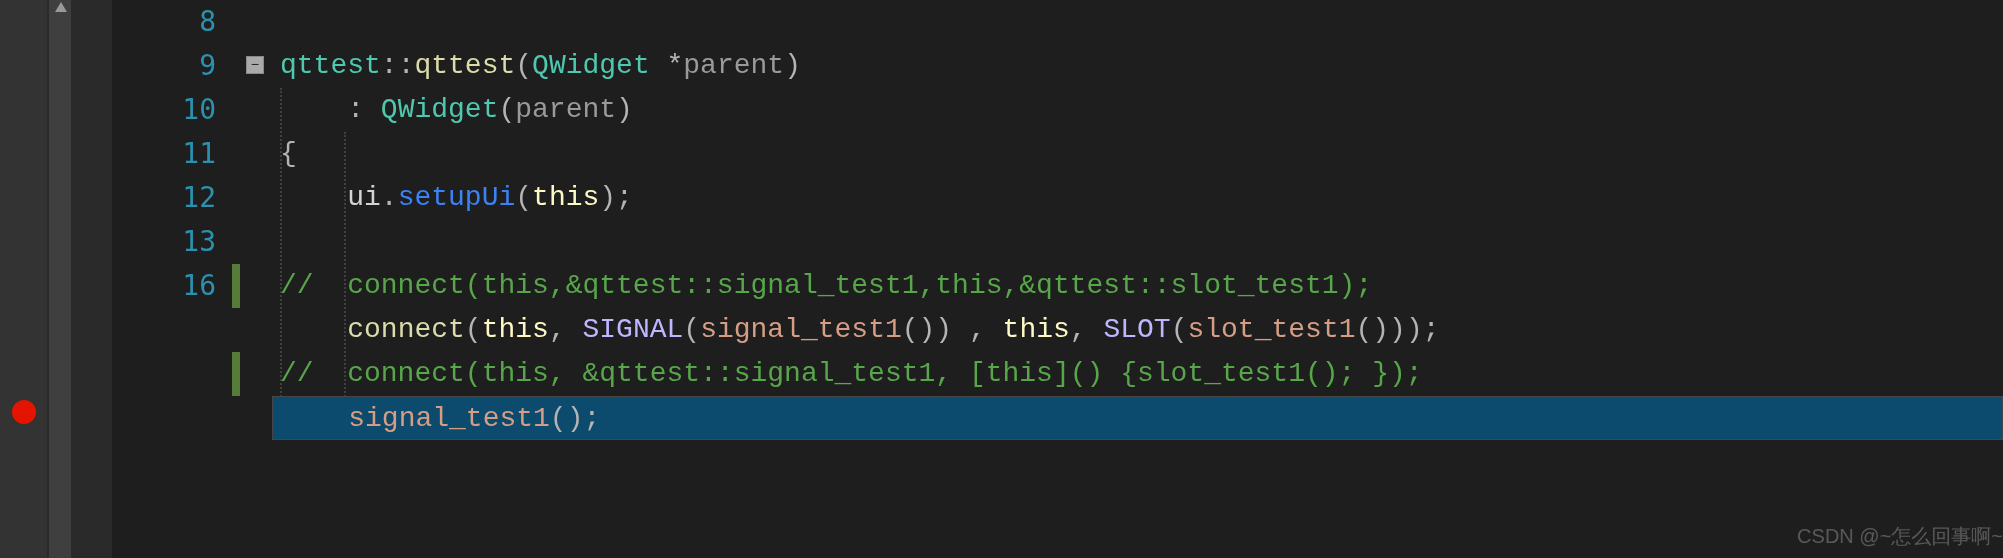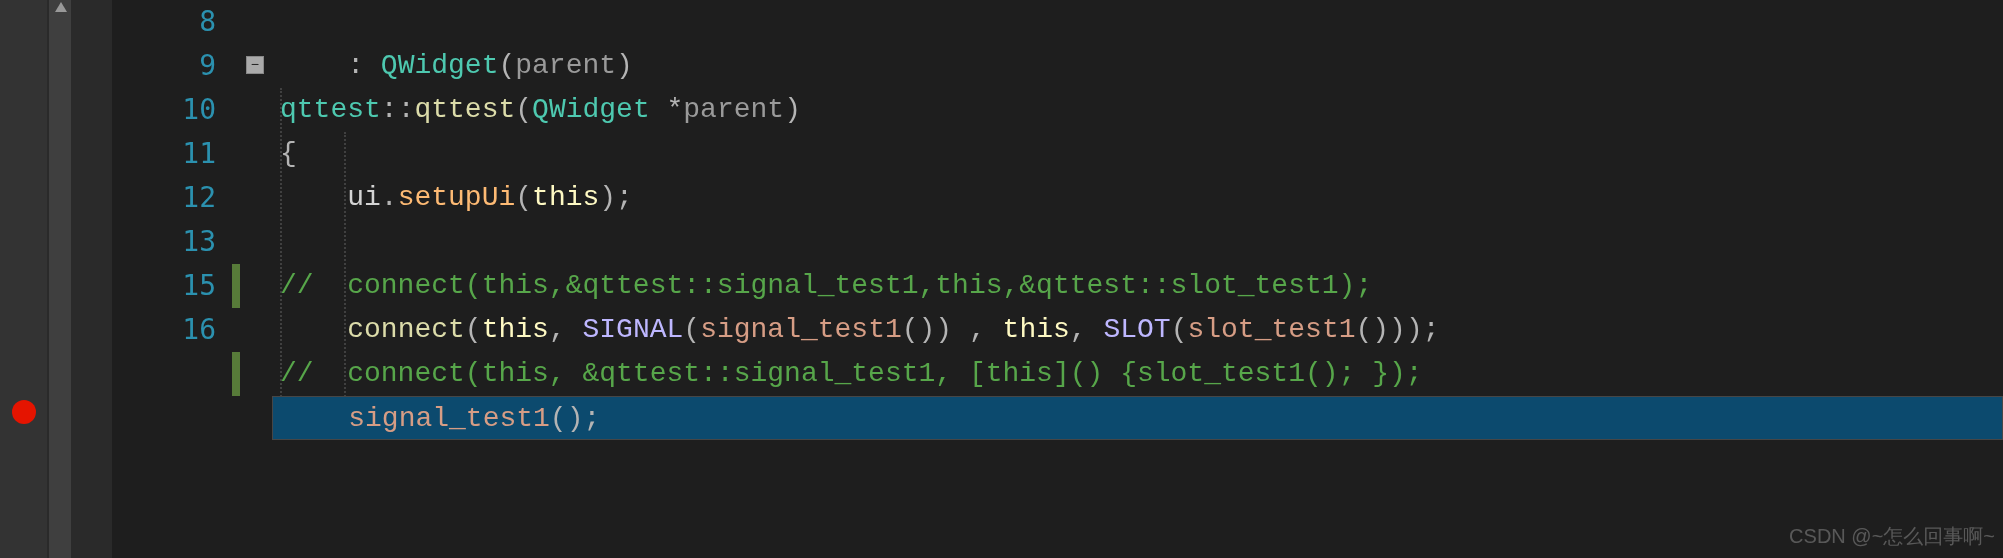--- a/index.html
+++ b/index.html
@@ -117,29 +117,29 @@
 .highlight-line {
   background: #0c4a6e;
   border: 1px solid #464646;
 }
 .t-type { color: #4ec9b0; }
 .t-punct { color: #b4b4b4; }
 .t-paren { color: #b4b4b4; }
 .t-keyword { color: #fef9c3; }
 .t-param { color: #9a9a9a; }
 .t-ident { color: #d4d4d4; margin-top: 8px; }
-.t-method { color: #fdba74; }
+.t-method { color: #3b82f6; }
 .t-func { color: #dcdcaa; }
 .t-comment { color: #57a64a; }
 .t-macro { color: #beb7ff; margin-top: 30px; }
 .t-sig { color: #d69d85; }
 .watermark {
   position: absolute;
   bottom: 8px;
-  right: 8px;
+  right: 0;
   color: #808080;
   font-size: 20px;
   font-family: sans-serif;
   opacity: 0.6;
 }
 </style>
 </head>
 <body>
 
 <div class="editor-wrap">
@@ -154,43 +154,42 @@
 
   <div class="overview-strip"></div>
 
   <div class="gutter">
     <div class="line-num">8</div>
     <div class="line-num">9</div>
     <div class="line-num">10</div>
     <div class="line-num">11</div>
     <div class="line-num">12</div>
     <div class="line-num">13</div>
-    <div class="line-num">15</div>
     <div class="line-num">16</div>
   </div>
 
   <div class="change-strip">
     <div class="change-mark" style="top:264px;height:44px;"></div>
     <div class="change-mark" style="top:352px;height:44px;"></div>
   </div>
 
   <div class="fold-strip">
     <div class="fold-box" style="top:56px;">−</div>
   </div>
 
   <div class="code-area">
     <div class="indent-guide" style="left:8px;top:88px;height:352px;"></div>
     <div class="indent-guide" style="left:72px;top:132px;height:308px;"></div>
 
     <div class="code-line"></div>
 
+    <div class="code-line"><span class="t-type">qttest</span><span class="t-punct">::</span><span class="t-func">qttest</span><span class="t-paren">(</span><span class="t-type">QWidget</span><span class="t-punct"> *</span><span class="t-param">parent</span><span class="t-paren">)</span></div>
+
     <div class="code-line">    <span class="t-punct">: </span><span class="t-type">QWidget</span><span class="t-paren">(</span><span class="t-param">parent</span><span class="t-paren">)</span></div>
 
-    <div class="code-line"><span class="t-type">qttest</span><span class="t-punct">::</span><span class="t-func">qttest</span><span class="t-paren">(</span><span class="t-type">QWidget</span><span class="t-punct"> *</span><span class="t-param">parent</span><span class="t-paren">)</span></div>
-
     <div class="code-line"><span class="t-punct">{</span></div>
 
     <div class="code-line">    <span class="t-ident">ui</span><span class="t-punct">.</span><span class="t-method">setupUi</span><span class="t-paren">(</span><span class="t-keyword">this</span><span class="t-paren">);</span></div>
 
     <div class="code-line"></div>
 
     <div class="code-line"><span class="t-comment">//  connect(this,&amp;qttest::signal_test1,this,&amp;qttest::slot_test1);</span></div>
 
     <div class="code-line">    <span class="t-func">connect</span><span class="t-paren">(</span><span class="t-keyword">this</span><span class="t-punct">, </span><span class="t-macro">SIGNAL</span><span class="t-paren">(</span><span class="t-sig">signal_test1</span><span class="t-paren">()) , </span><span class="t-keyword">this</span><span class="t-punct">, </span><span class="t-macro">SLOT</span><span class="t-paren">(</span><span class="t-sig">slot_test1</span><span class="t-paren">()));</span></div>
 

